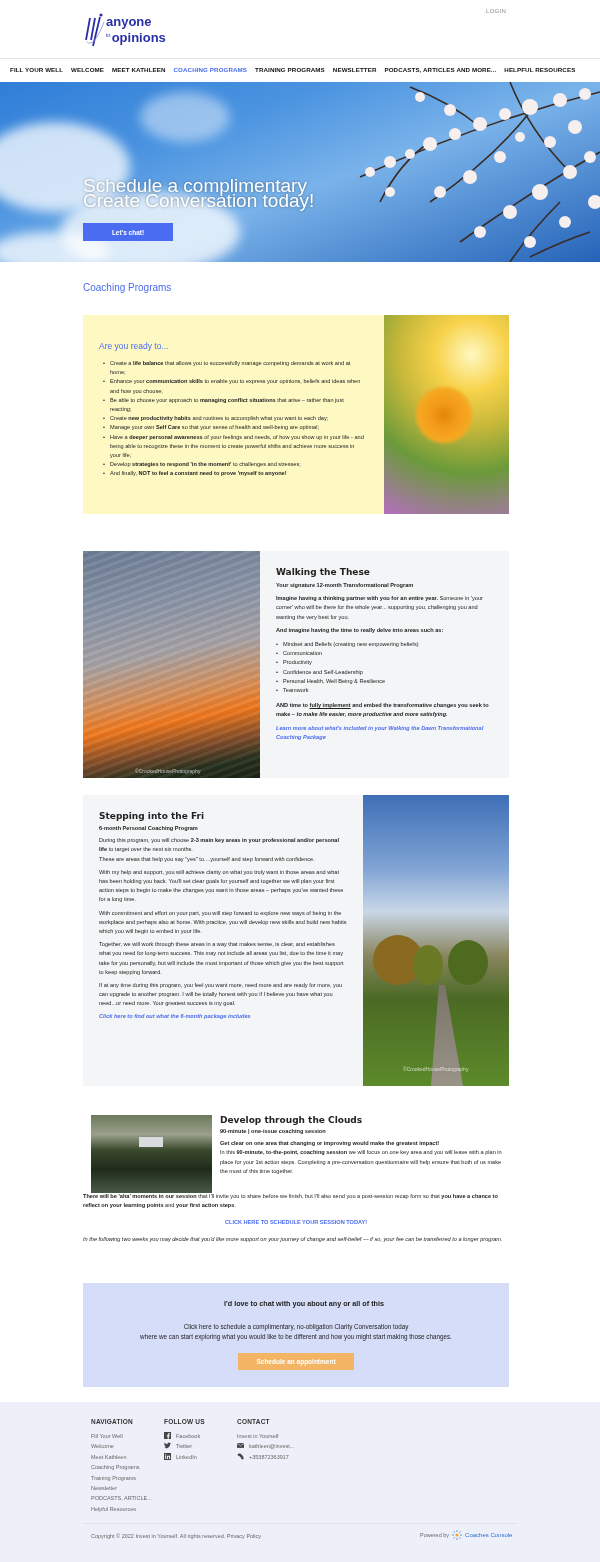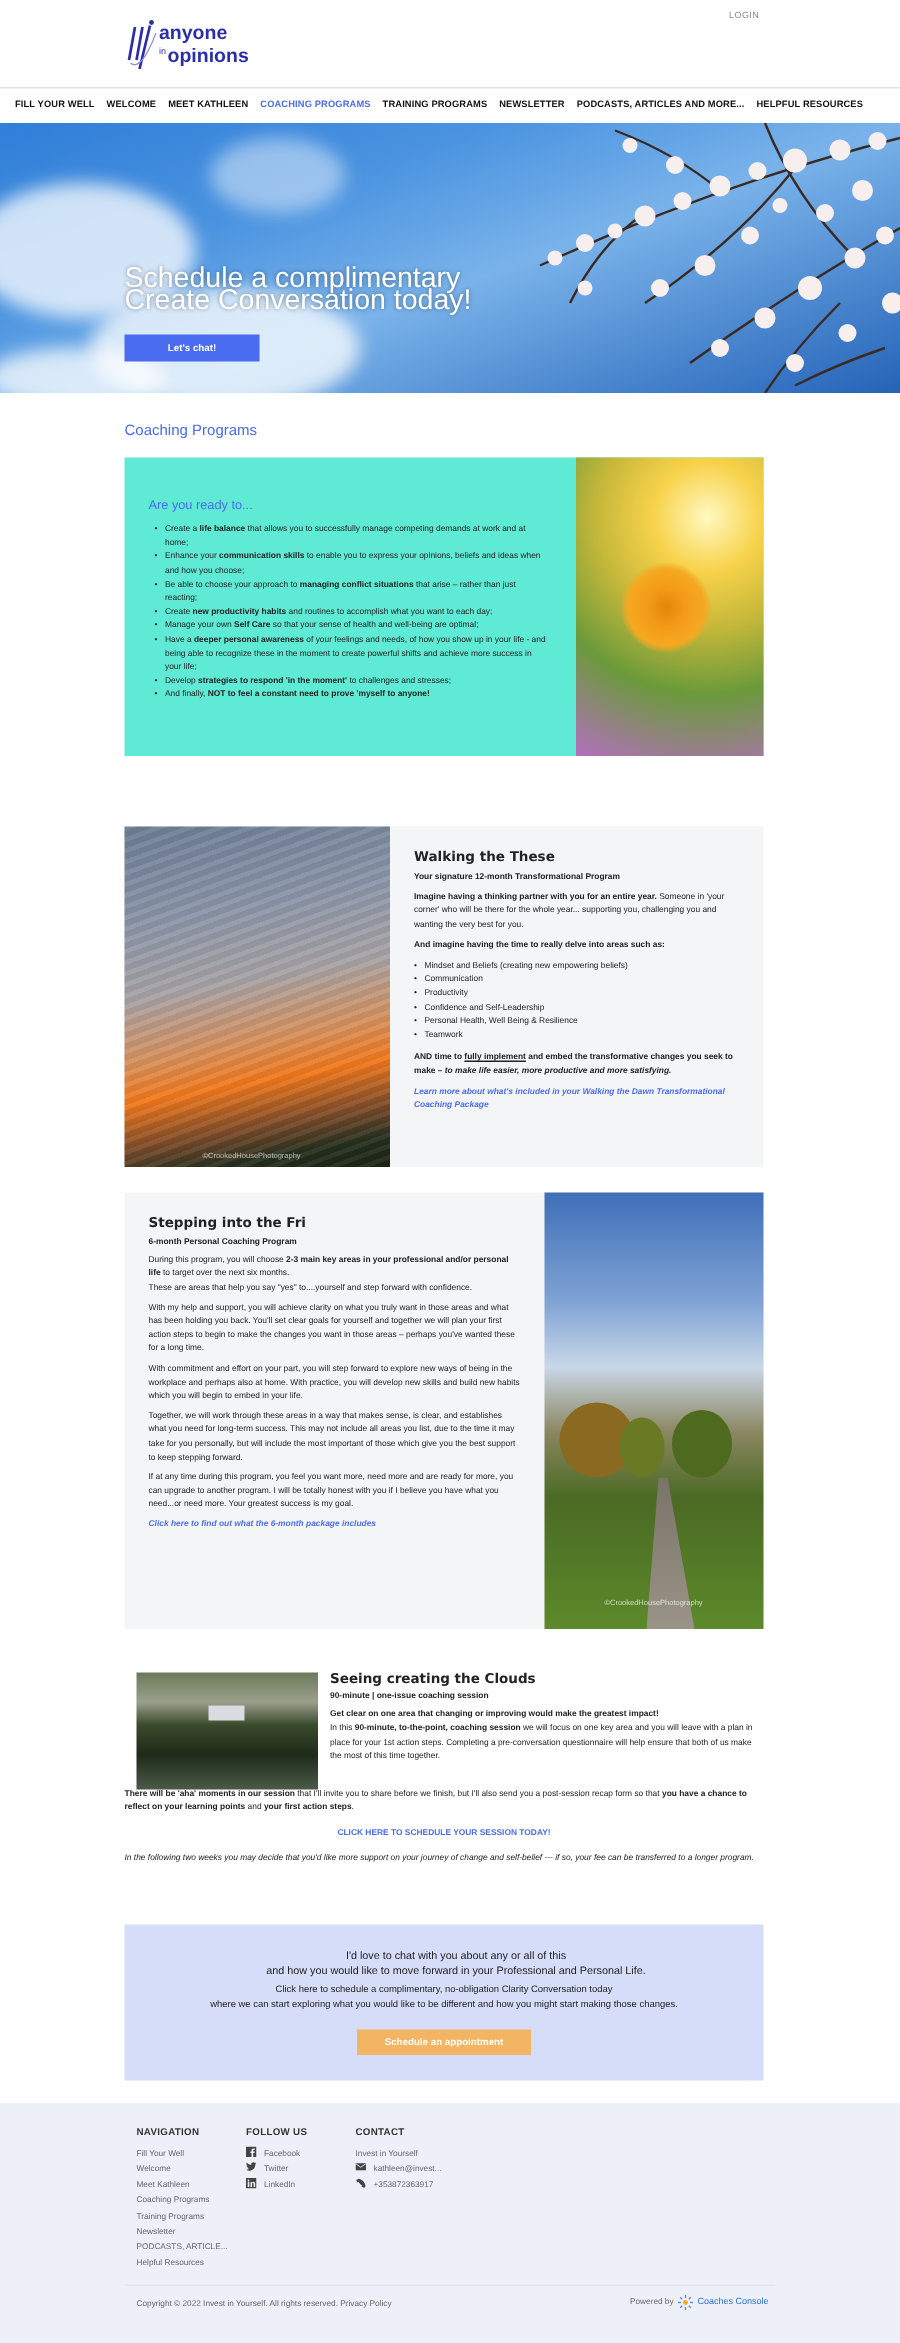--- a/index.html
+++ b/index.html
@@ -13,21 +13,21 @@
 .login{left:486px;top:8px;font-size:6px;color:#888;letter-spacing:.3px}
 .hr{left:0;top:58px;width:600px;height:1px;background:#e3e3e3}
 .nav{left:10px;top:66px;height:10px;display:flex;gap:8px;white-space:nowrap}
 .nav span{font-size:6.2px;font-weight:bold;color:#111;letter-spacing:.1px}
 .nav span.active{color:#4a6cf0}
 .hero{left:0;top:82px;width:600px;height:180px;overflow:hidden;background:linear-gradient(160deg,#2f7ed8 0%,#4a93e0 30%,#7ab3ea 55%,#2563b8 100%)}
 .cloud{position:absolute;border-radius:50%;background:rgba(255,255,255,.75);filter:blur(6px)}
 .hero-title{left:83px;top:178px;font-size:19px;color:#fff;line-height:15px;text-shadow:0 0 3px rgba(0,0,0,.4)}
 .hero-btn{left:83px;top:223px;width:90px;height:18px;background:#4a6cf0;color:#fff;font-size:6.5px;font-weight:bold;display:flex;align-items:center;justify-content:center}
 .section-title{left:83px;top:282px;font-size:10px;color:#4a6cf0}
-.box1{left:83px;top:305px;width:426px;height:199px;background:#5eead4}
+.box1{left:83px;top:315px;width:426px;height:199px;background:#fef9c3}
 .box1 .img{position:absolute;right:0;top:0;width:125px;height:199px;background:radial-gradient(circle at 70% 20%,#fff8c0 0%,#f7d24a 20%,#c7b83a 40%,#6b9a3a 65%,#b46ec0 100%);overflow:hidden}
 .flower{position:absolute;left:30px;top:70px;width:60px;height:60px;border-radius:50%;background:radial-gradient(circle,#e2870a 0%,#f39a18 30%,#f6a821 60%,rgba(246,168,33,0) 72%)}
 .ready{position:absolute;left:16px;top:26px;font-size:8.5px;color:#4a6cf0}
 ul.list{position:absolute;list-style:none}
 ul.list li{position:relative;padding-left:7px;font-size:5.6px;line-height:9.2px;color:#222}
 ul.list li:before{content:"•";position:absolute;left:0;top:0}
 b{font-weight:bold}
 .box2{left:83px;top:551px;width:426px;height:227px;background:#f4f5f6}
 .box2 .img{position:absolute;left:0;top:0;width:177px;height:227px;background:linear-gradient(170deg,#6d7d95 0%,#8a95a8 25%,#a7a3a6 45%,#d8905a 62%,#f2781c 72%,#7a4a2a 84%,#26301e 92%,#1a2414 100%)}
 .box2 .img:after{content:"";position:absolute;inset:0;background:repeating-linear-gradient(160deg,rgba(255,255,255,.06) 0 3px,rgba(0,0,0,.05) 3px 7px)}
@@ -187,33 +187,32 @@
     <div class="tree" style="left:85px;top:145px;width:40px;height:45px;background:#4e6a1e"></div>
     <div class="path"></div>
     <div class="wm" style="left:40px;bottom:14px">©CrookedHousePhotography</div>
   </div>
 </div>
 
 <div class="abs sec4img">
     <div class="gate"></div>
   </div>
 <div class="abs" style="left:220px;top:1115px;width:290px">
-  <div class="h3">Seeing creating the Clouds</div>
+  <div class="h3">Develop through the Clouds</div>
   <div class="p" style="margin-top:2px;font-weight:bold">90-minute | one-issue coaching session</div>
   <div class="p" style="margin-top:3px;font-weight:bold">Get clear on one area that changing or improving would make the greatest impact!</div>
   <div class="p"><span>In this </span><b>90-minute, to-the-point, coaching session</b><span> we will focus on one key area and you will leave with a plan in place for your 1st action steps. Completing a pre-conversation questionnaire will help ensure that both of us make the most of this time together.</span></div>
 </div>
 <div class="abs p" style="left:83px;top:1192px;width:430px"><b>There will be 'aha' moments in our session</b><span> that I'll invite you to share before we finish, but I'll also send you a post-session recap form so that </span><b>you have a chance to reflect on your learning points</b><span> and </span><b>your first action steps</b><span>.</span></div>
 <div class="abs p center" style="left:83px;top:1218px;width:426px;color:#4a6cf0;font-weight:bold">CLICK HERE TO SCHEDULE YOUR SESSION TODAY!</div>
 <div class="abs p" style="left:83px;top:1235px;width:430px;font-style:italic">In the following two weeks you may decide that you'd like more support on your journey of change and self-belief --- if so, your fee can be transferred to a longer program.</div>
 
 <div class="abs cta">
-  <div class="center" style="position:absolute;left:0;top:16px;width:442px;font-size:7.2px;font-weight:normal;line-height:10px;color:#222">
+  <div class="center" style="position:absolute;left:0;top:16px;width:442px;font-size:7.2px;font-weight:bold;line-height:10px;color:#222">
     <div>I'd love to chat with you about any or all of this</div>
-    <div>and how you would like to move forward in your Professional and Personal Life.</div>
   </div>
   <div class="center" style="position:absolute;left:0;top:39px;width:426px;font-size:6.3px;line-height:10px;color:#222">
     <div>Click here to schedule a complimentary, no-obligation Clarity Conversation today</div>
     <div>where we can start exploring what you would like to be different and how you might start making those changes.</div>
   </div>
 </div>
 <div class="abs cta-btn">Schedule an appointment</div>
 
 <div class="abs footer"></div>
 <div class="abs" style="left:91px;top:1418px;width:70px">

